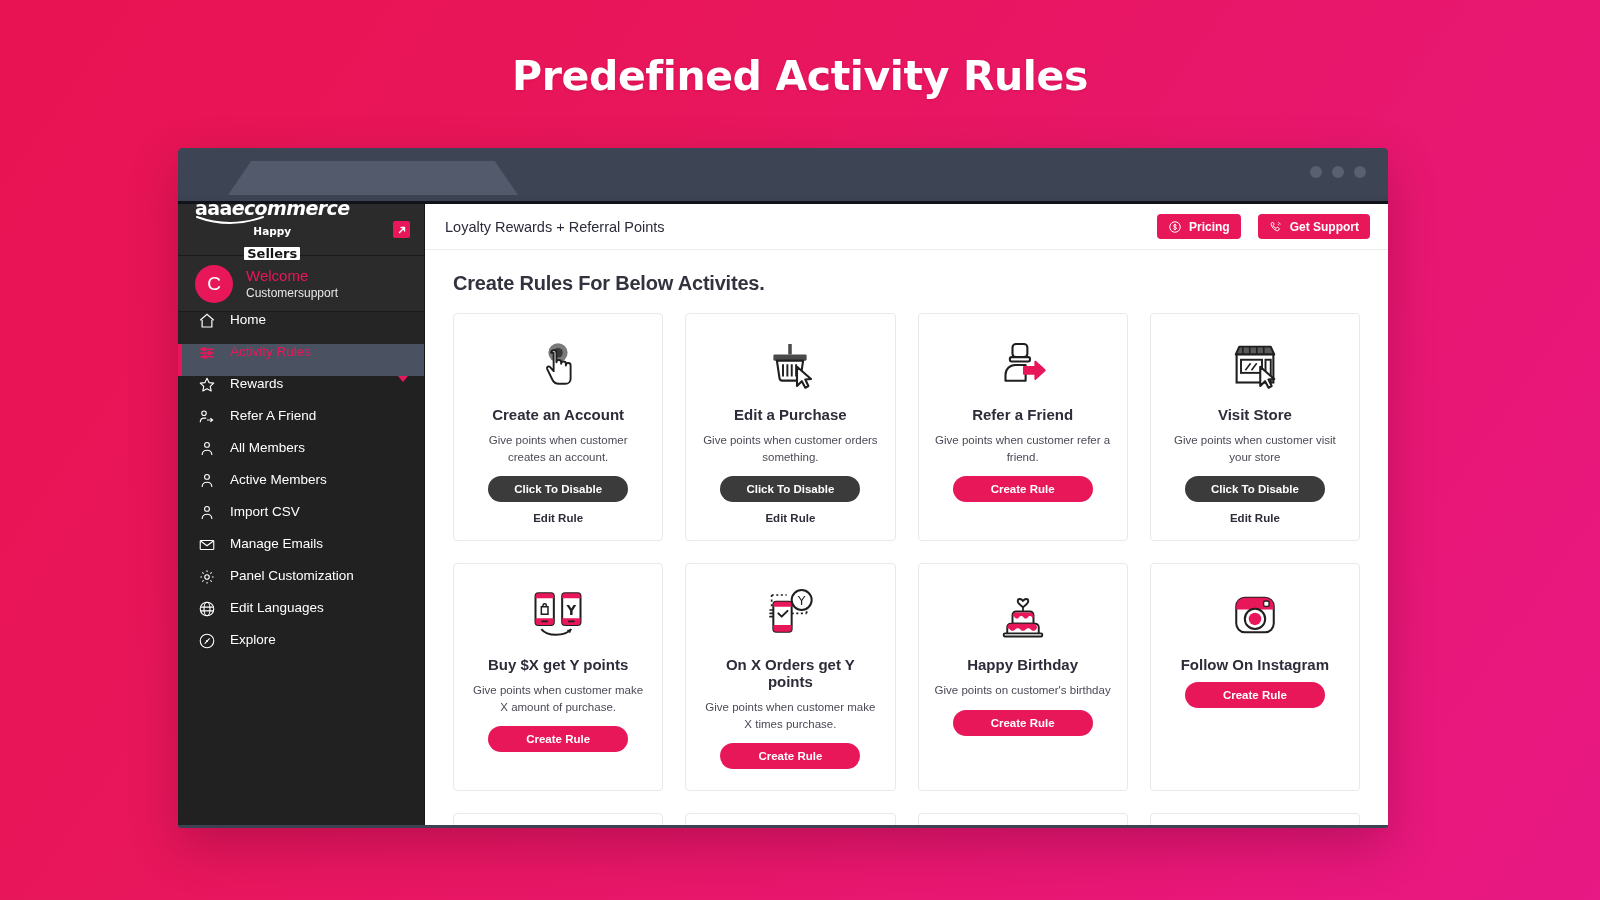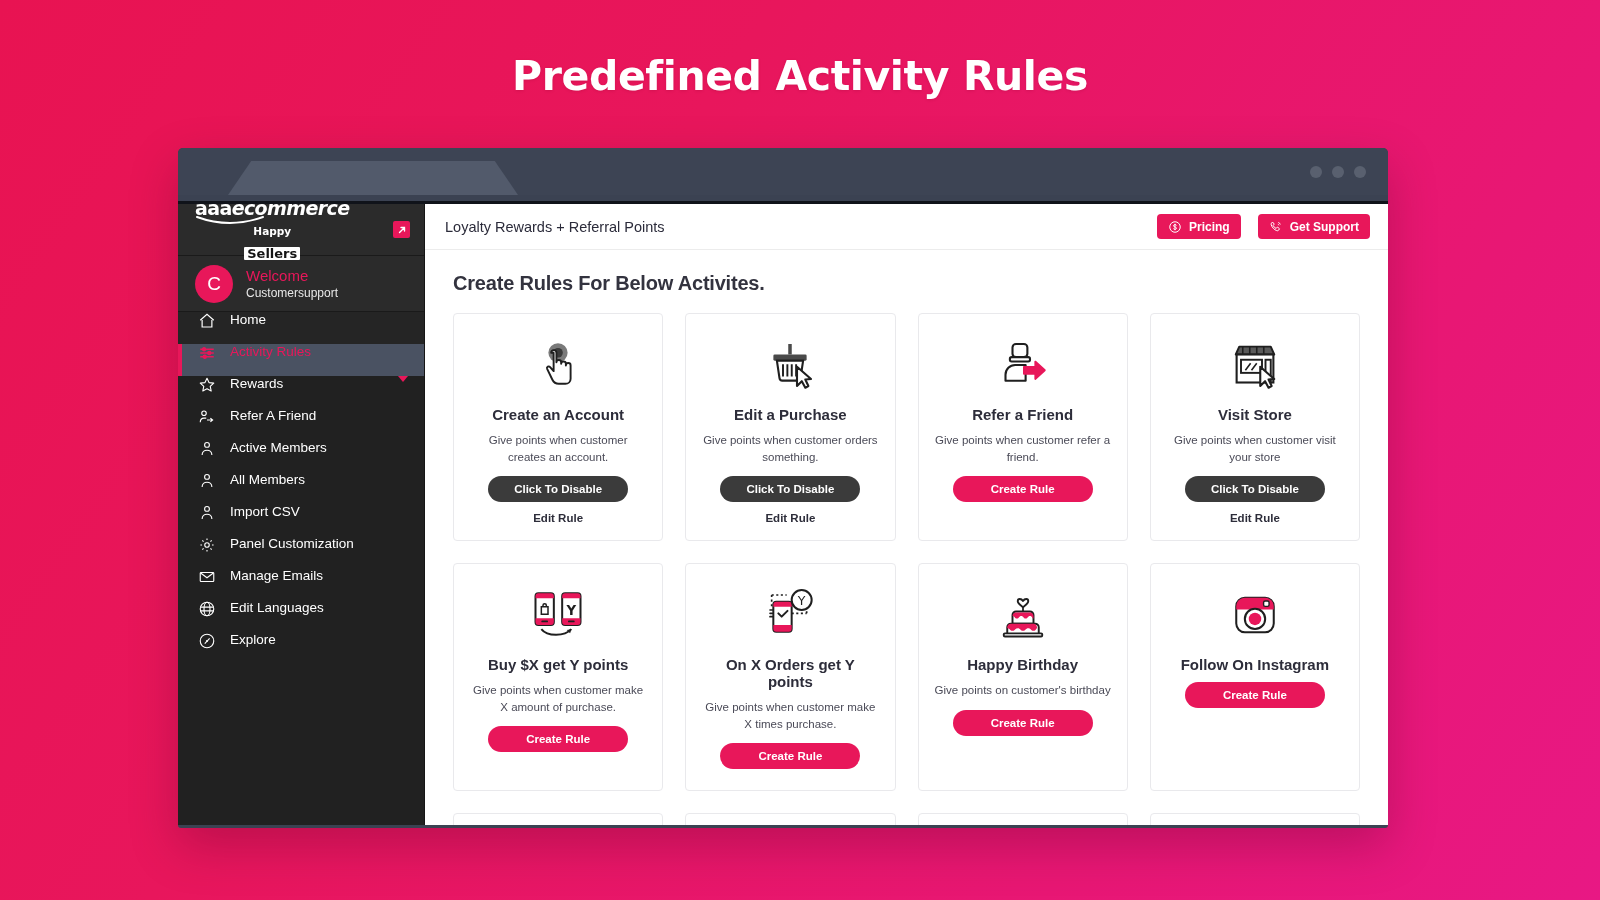--- a/index.html
+++ b/index.html
@@ -330,61 +330,61 @@
           <span>Refer A Friend</span>
         </div>
 
         <div class="nav-item">
           <span class="ico">
             <svg viewBox="0 0 24 24" fill="none" stroke="#ffffff" stroke-width="1.5">
                 <circle cx="12" cy="6.5" r="3.2"></circle>
                 <path d="M5.5 20c0-3.8 2.9-6.4 6.5-6.4s6.5 2.6 6.5 6.4"></path>
               </svg>
           </span>
-          <span>Active Members</span>
+          <span>All Members</span>
         </div>
 
         <div class="nav-item">
           <span class="ico">
             <svg viewBox="0 0 24 24" fill="none" stroke="#ffffff" stroke-width="1.5">
                 <circle cx="12" cy="6.5" r="3.2"></circle>
                 <path d="M5.5 20c0-3.8 2.9-6.4 6.5-6.4s6.5 2.6 6.5 6.4"></path>
               </svg>
           </span>
-          <span>All Members</span>
+          <span>Active Members</span>
         </div>
 
         <div class="nav-item">
           <span class="ico">
             <svg viewBox="0 0 24 24" fill="none" stroke="#ffffff" stroke-width="1.5">
                 <circle cx="12" cy="6.5" r="3.2"></circle>
                 <path d="M5.5 20c0-3.8 2.9-6.4 6.5-6.4s6.5 2.6 6.5 6.4"></path>
               </svg>
           </span>
           <span>Import CSV</span>
         </div>
 
         <div class="nav-item">
           <span class="ico">
             <svg viewBox="0 0 24 24" fill="none" stroke="#ffffff" stroke-width="1.5">
+                <rect x="3" y="6" width="18" height="12" rx="1"></rect>
+                <path d="M3.5 6.6 12 13l8.5-6.4"></path>
+              </svg>
+          </span>
+          <span>Manage Emails</span>
+        </div>
+
+        <div class="nav-item">
+          <span class="ico">
+            <svg viewBox="0 0 24 24" fill="none" stroke="#ffffff" stroke-width="1.5">
                 <circle cx="12" cy="12" r="3"></circle>
                 <path d="M12 3.2v2.2M12 18.6v2.2M3.2 12h2.2M18.6 12h2.2M5.8 5.8l1.6 1.6M16.6 16.6l1.6 1.6M18.2 5.8l-1.6 1.6M7.4 16.6l-1.6 1.6"></path>
               </svg>
           </span>
           <span>Panel Customization</span>
-        </div>
-
-        <div class="nav-item">
-          <span class="ico">
-            <svg viewBox="0 0 24 24" fill="none" stroke="#ffffff" stroke-width="1.5">
-                <rect x="3" y="6" width="18" height="12" rx="1"></rect>
-                <path d="M3.5 6.6 12 13l8.5-6.4"></path>
-              </svg>
-          </span>
-          <span>Manage Emails</span>
         </div>
 
         <div class="nav-item">
           <span class="ico">
             <svg viewBox="0 0 24 24" fill="none" stroke="#ffffff" stroke-width="1.5">
                 <circle cx="12" cy="12" r="9"></circle>
                 <ellipse cx="12" cy="12" rx="4" ry="9"></ellipse>
                 <path d="M3.2 9.5h17.6M3.2 14.5h17.6"></path>
               </svg>
           </span>

